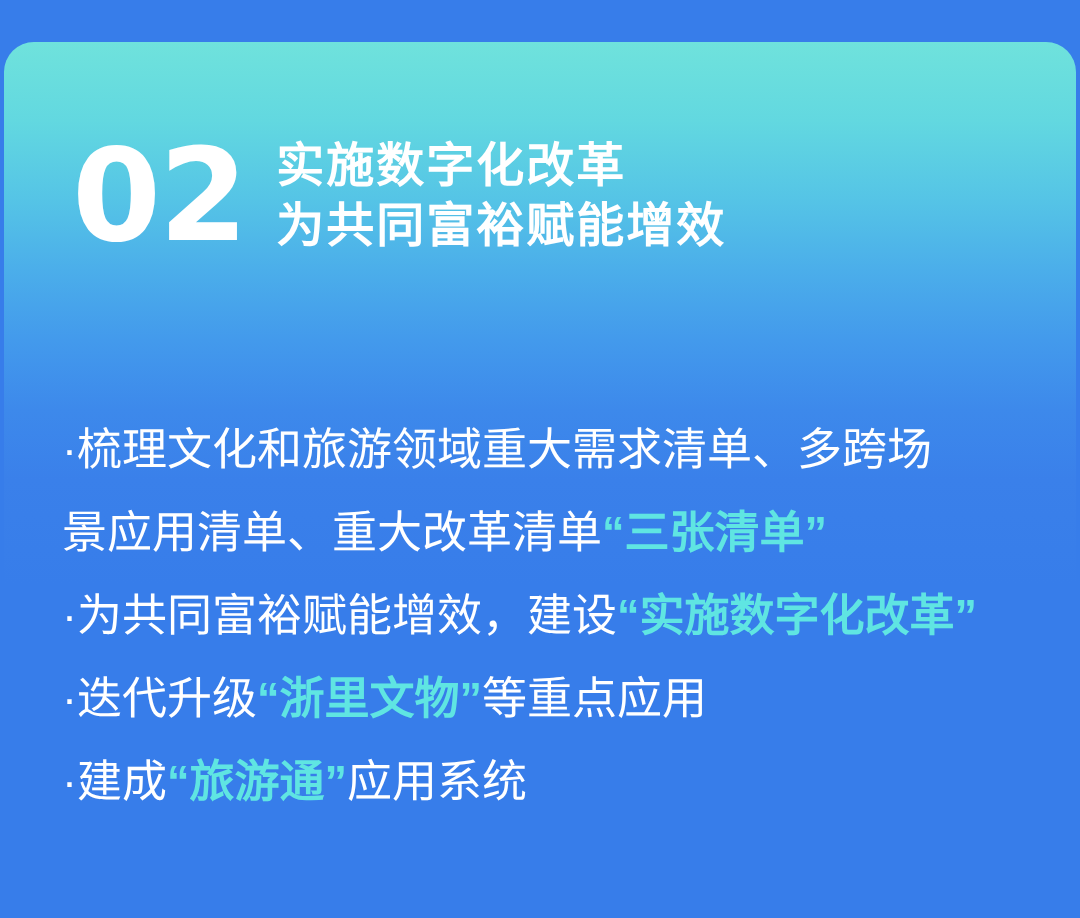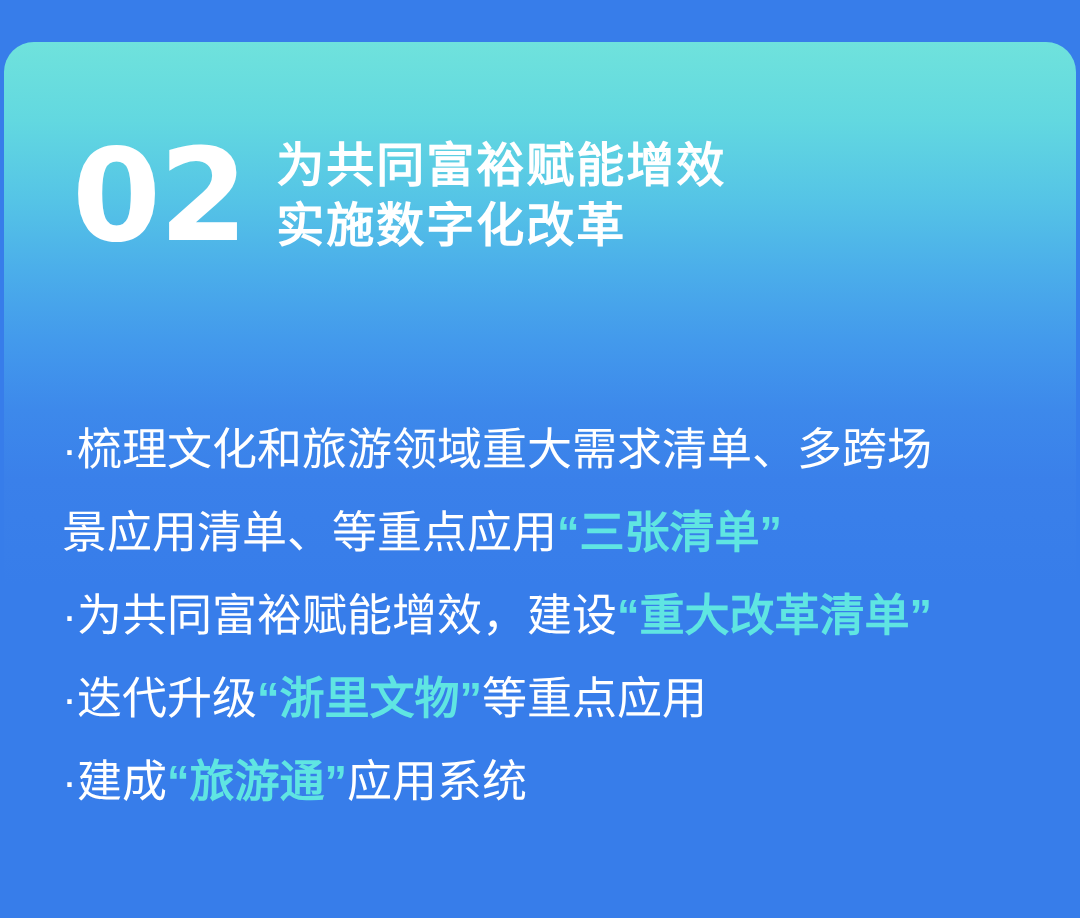--- a/index.html
+++ b/index.html
@@ -117,27 +117,27 @@
 <div class="poster">
 
   <div class="poster-backdrop"></div>
 
   <div class="card">
 
     <div class="header">
       <div class="section-number">02</div>
 
       <div class="header-titles">
+        <div class="header-title">实施数字化改革</div>
         <div class="header-title">为共同富裕赋能增效</div>
-        <div class="header-title">实施数字化改革</div>
       </div>
     </div>
 
     <div class="body-list">
         <div class="body-line"><span class="bullet-dot">·</span><span class="">梳理文化和旅游领域重大需求清单、多跨场</span></div>
-        <div class="body-line"><span class="">景应用清单、等重点应用</span><span class="hl">“三张清单”</span></div>
-        <div class="body-line"><span class="bullet-dot">·</span><span class="">为共同富裕赋能增效，建设</span><span class="hl">“重大改革清单”</span></div>
+        <div class="body-line"><span class="">景应用清单、重大改革清单</span><span class="hl">“三张清单”</span></div>
+        <div class="body-line"><span class="bullet-dot">·</span><span class="">为共同富裕赋能增效，建设</span><span class="hl">“实施数字化改革”</span></div>
         <div class="body-line"><span class="bullet-dot">·</span><span class="">迭代升级</span><span class="hl">“浙里文物”</span><span class="">等重点应用</span></div>
         <div class="body-line"><span class="bullet-dot">·</span><span class="">建成</span><span class="hl">“旅游通”</span><span class="">应用系统</span></div>
       </div>
 
   </div>
 </div>
 
 </body></html>

